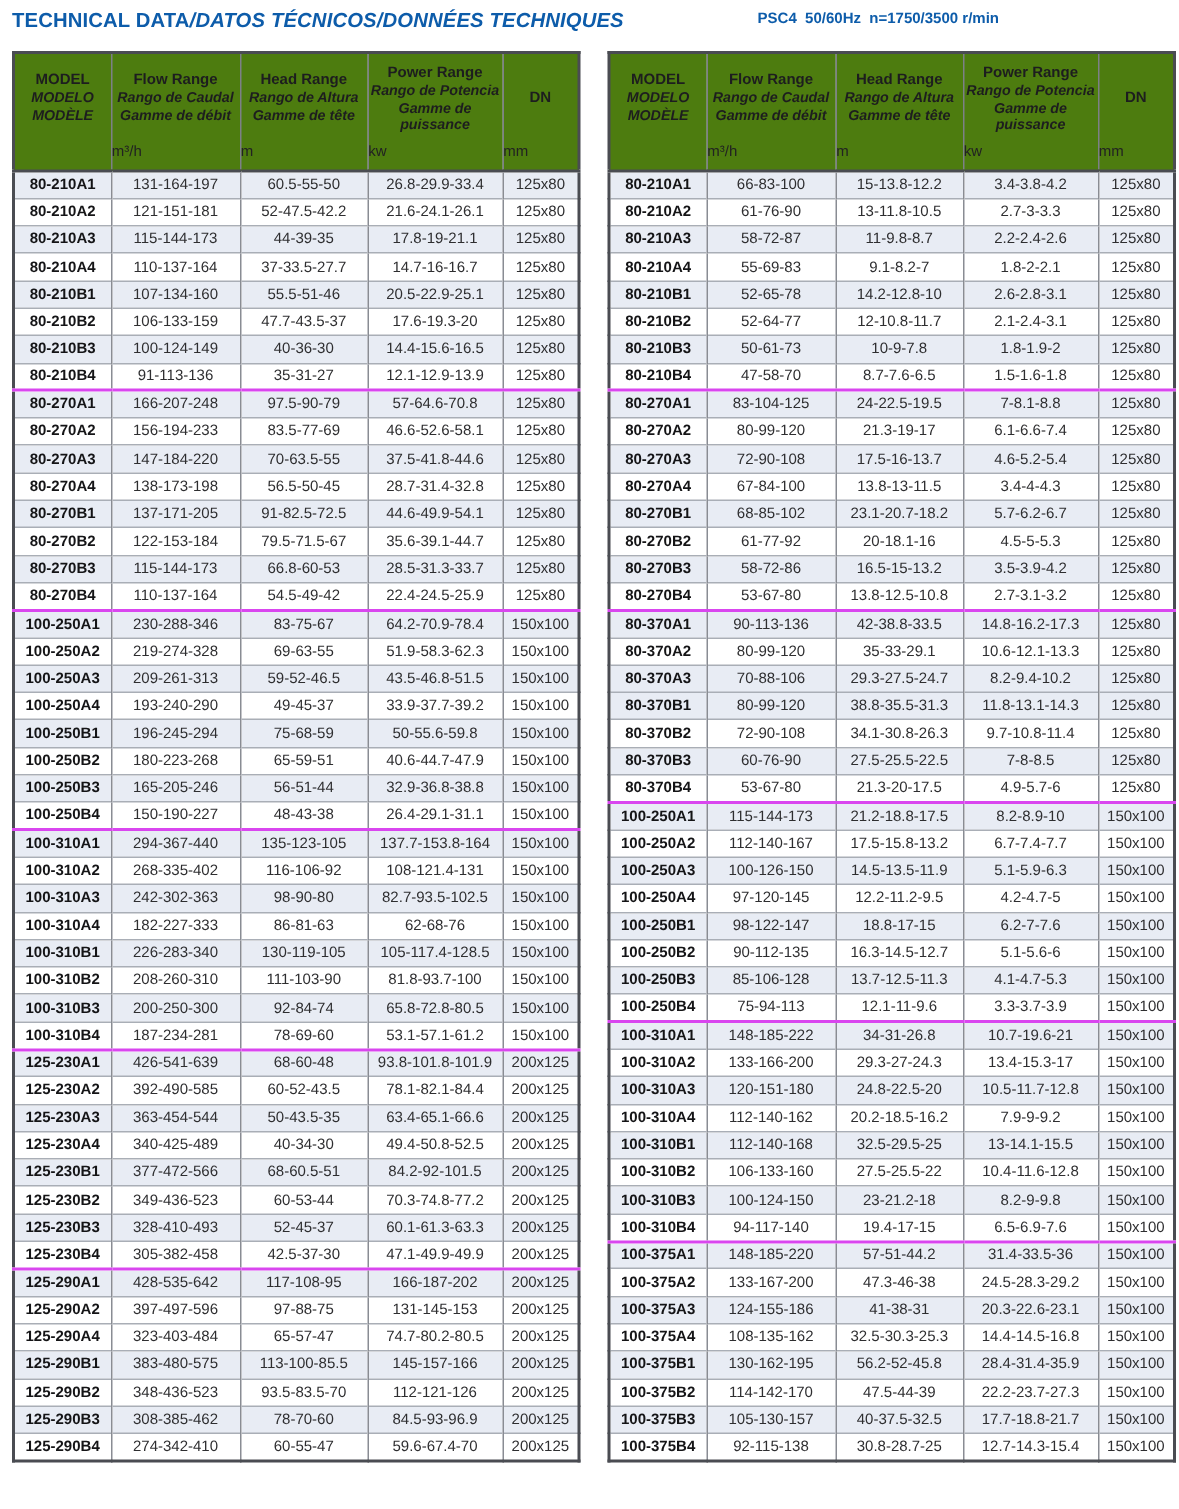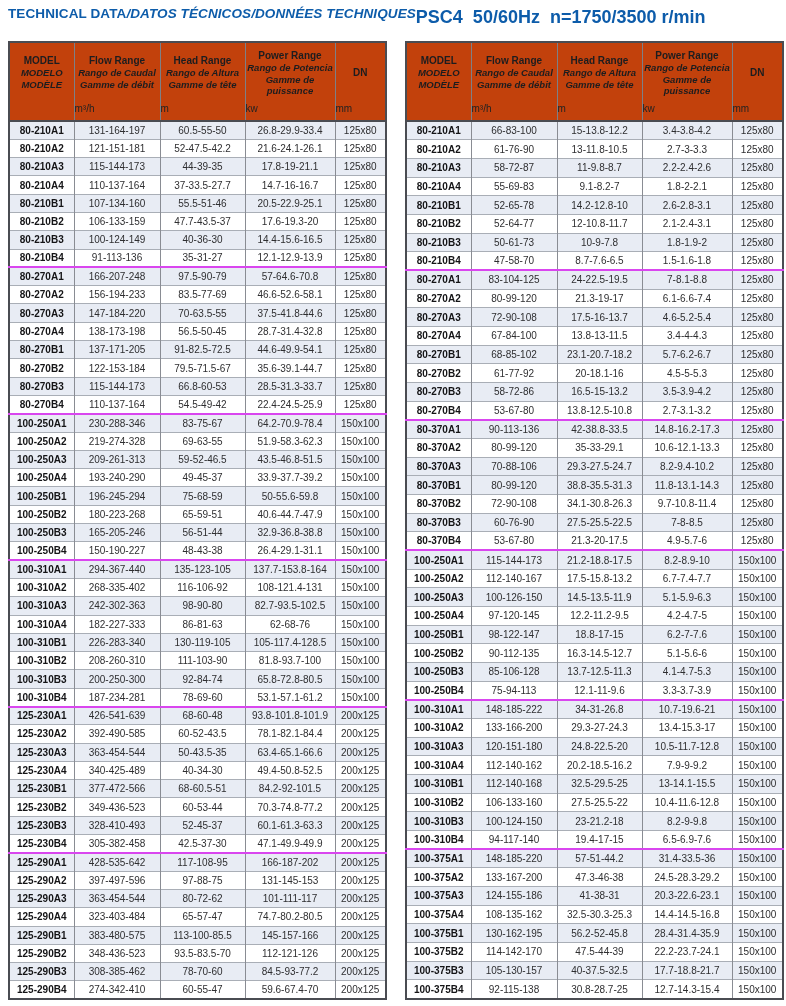--- a/index.html
+++ b/index.html
@@ -7,21 +7,21 @@
   body {
     width:786px; height:1006px;
     font-family:"Liberation Sans", sans-serif;
     color:#222; overflow:hidden;
   }
   .page { width:674px; height:1006px; padding:6px 6px 0 8px; position:relative; }
 
   .title-row { display:flex; justify-content:space-between; align-items:flex-start; padding-right:2px; }
   .doc-title { font-size:13.5px; font-weight:bold; color:#0d5caa; letter-spacing:.1px; white-space:pre; }
   .doc-title .it { font-style:italic; }
-  .spec-title { font-size:18px; font-weight:bold; color:#0d5caa; white-space:pre; margin-top:1px; }
+  .spec-title { font-size:10px; font-weight:bold; color:#0d5caa; white-space:pre; margin-top:1px; }
 
   .tables { display:flex; gap:18px; margin-top:13px; }
 
   table.data {
     border-collapse:collapse;
     width:377px;
     table-layout:fixed;
     border:2px solid #4a4c52;
     background:#fff;
   }
@@ -29,21 +29,21 @@
   table.data col.c-flow  { width:86px; }
   table.data col.c-head  { width:85px; }
   table.data col.c-power { width:90px; }
   table.data col.c-dn    { width:51px; }
 
   table.data th {
     border-left:1px solid #7d8087;
     border-bottom:2px solid #4a4c52;
     vertical-align:top;
     padding:0;
-    background:#c2410c;
+    background:#4d7c0f;
     font-weight:normal;
   }
   table.data th:first-child { border-left:none; }
 
   .hdr-label {
     height:57px; display:flex; flex-direction:column; justify-content:center;
     text-align:center; gap:1px; padding-top:2px;
   }
   .hdr-label .l1 { font-size:10px; font-weight:bold; color:#1d1d1f; }
   .hdr-label .l2 { font-size:9.5px; font-weight:bold; font-style:italic; color:#1d1d1f; }
@@ -415,27 +415,20 @@
             <td>166-187-202</td>
             <td>200x125</td>
           </tr>
           <tr class="">
             <td class="model">125-290A2</td>
             <td>397-497-596</td>
             <td>97-88-75</td>
             <td>131-145-153</td>
             <td>200x125</td>
           </tr>
-          <tr class="stripe">
-            <td class="model">125-290A3</td>
-            <td>363-454-544</td>
-            <td>80-72-62</td>
-            <td>101-111-117</td>
-            <td>200x125</td>
-          </tr>
           <tr class="">
             <td class="model">125-290A4</td>
             <td>323-403-484</td>
             <td>65-57-47</td>
             <td>74.7-80.2-80.5</td>
             <td>200x125</td>
           </tr>
           <tr class="stripe">
             <td class="model">125-290B1</td>
             <td>383-480-575</td>
@@ -447,21 +440,21 @@
             <td class="model">125-290B2</td>
             <td>348-436-523</td>
             <td>93.5-83.5-70</td>
             <td>112-121-126</td>
             <td>200x125</td>
           </tr>
           <tr class="stripe">
             <td class="model">125-290B3</td>
             <td>308-385-462</td>
             <td>78-70-60</td>
-            <td>84.5-93-77.2</td>
+            <td>84.5-93-96.9</td>
             <td>200x125</td>
           </tr>
           <tr class="">
             <td class="model">125-290B4</td>
             <td>274-342-410</td>
             <td>60-55-47</td>
             <td>59.6-67.4-70</td>
             <td>200x125</td>
           </tr>
         </tbody>
@@ -823,21 +816,21 @@
             <td class="model">100-375B1</td>
             <td>130-162-195</td>
             <td>56.2-52-45.8</td>
             <td>28.4-31.4-35.9</td>
             <td>150x100</td>
           </tr>
           <tr class="">
             <td class="model">100-375B2</td>
             <td>114-142-170</td>
             <td>47.5-44-39</td>
-            <td>22.2-23.7-24.1</td>
+            <td>22.2-23.7-27.3</td>
             <td>150x100</td>
           </tr>
           <tr class="stripe">
             <td class="model">100-375B3</td>
             <td>105-130-157</td>
             <td>40-37.5-32.5</td>
             <td>17.7-18.8-21.7</td>
             <td>150x100</td>
           </tr>
           <tr class="">

